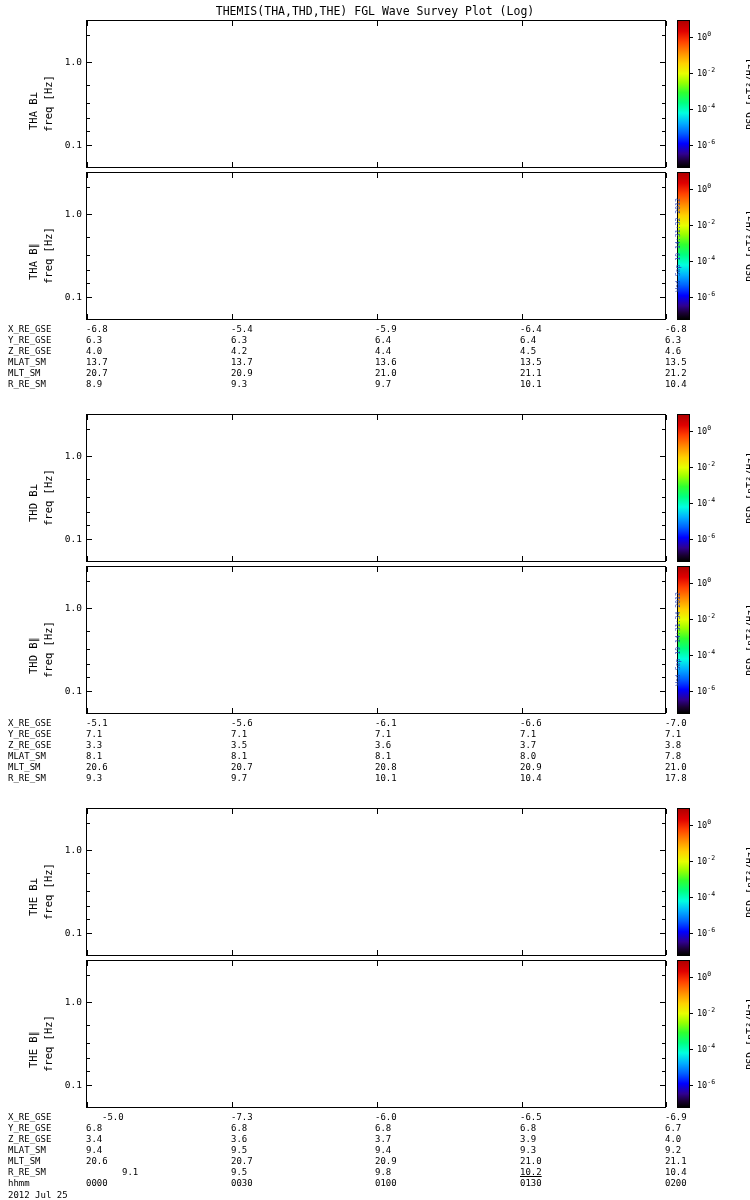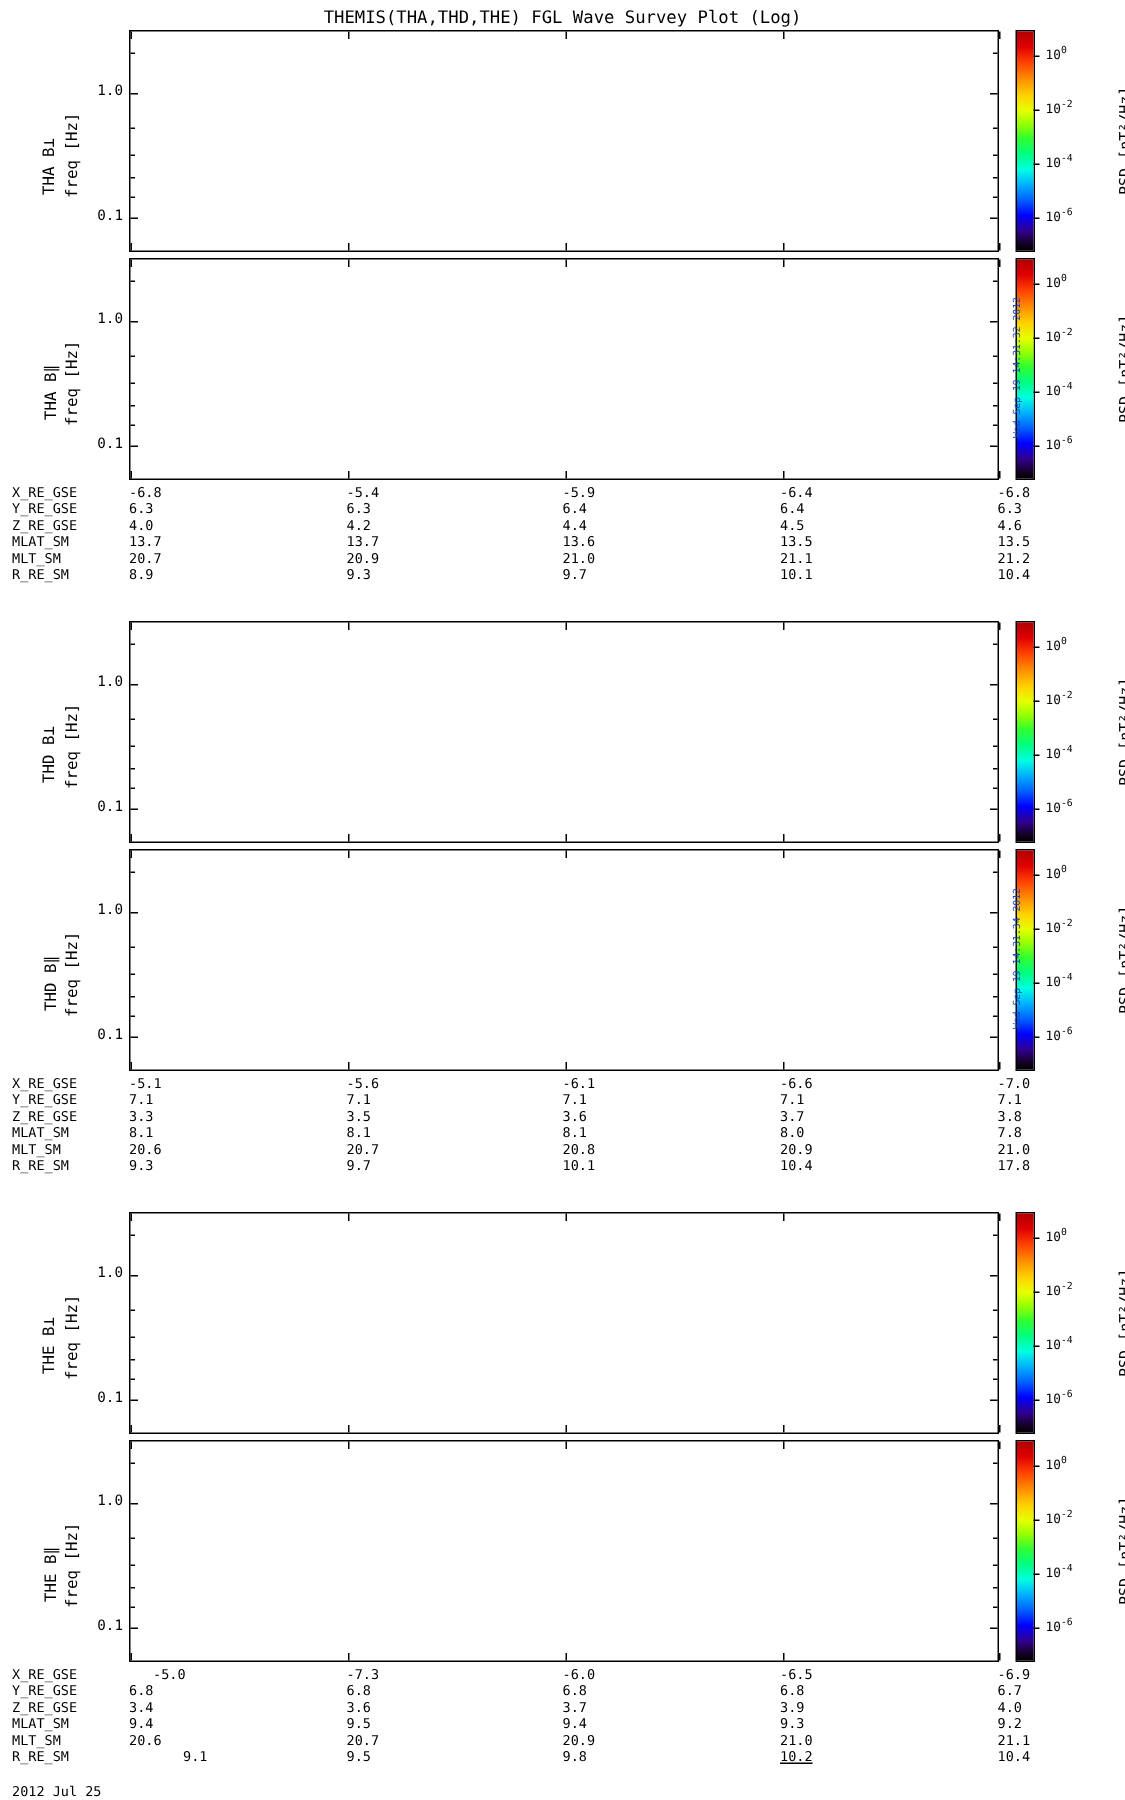--- a/index.html
+++ b/index.html
@@ -505,17 +505,25 @@
         <span class="v" style="left:657px;">21.1</span>
       </div>
     <div class="row">
         <span class="lbl">R_RE_SM</span>
         <span class="v" style="left:90px;margin-left:24px;">9.1</span>
         <span class="v" style="left:223px;">9.5</span>
         <span class="v" style="left:367px;">9.8</span>
         <span class="v" style="left:512px;text-decoration:underline;">10.2</span>
         <span class="v" style="left:657px;">10.4</span>
       </div>
+    <div class="row">
+        <span class="lbl">hhmm</span>
+        <span class="v" style="left:78px;">0000</span>
+        <span class="v" style="left:223px;">0030</span>
+        <span class="v" style="left:367px;">0100</span>
+        <span class="v" style="left:512px;">0130</span>
+        <span class="v" style="left:657px;">0200</span>
+      </div>
   </div>
 
   <div class="date" style="left:8px;top:1190px;">2012 Jul 25</div>
 
 </div>
 
 </body></html>

